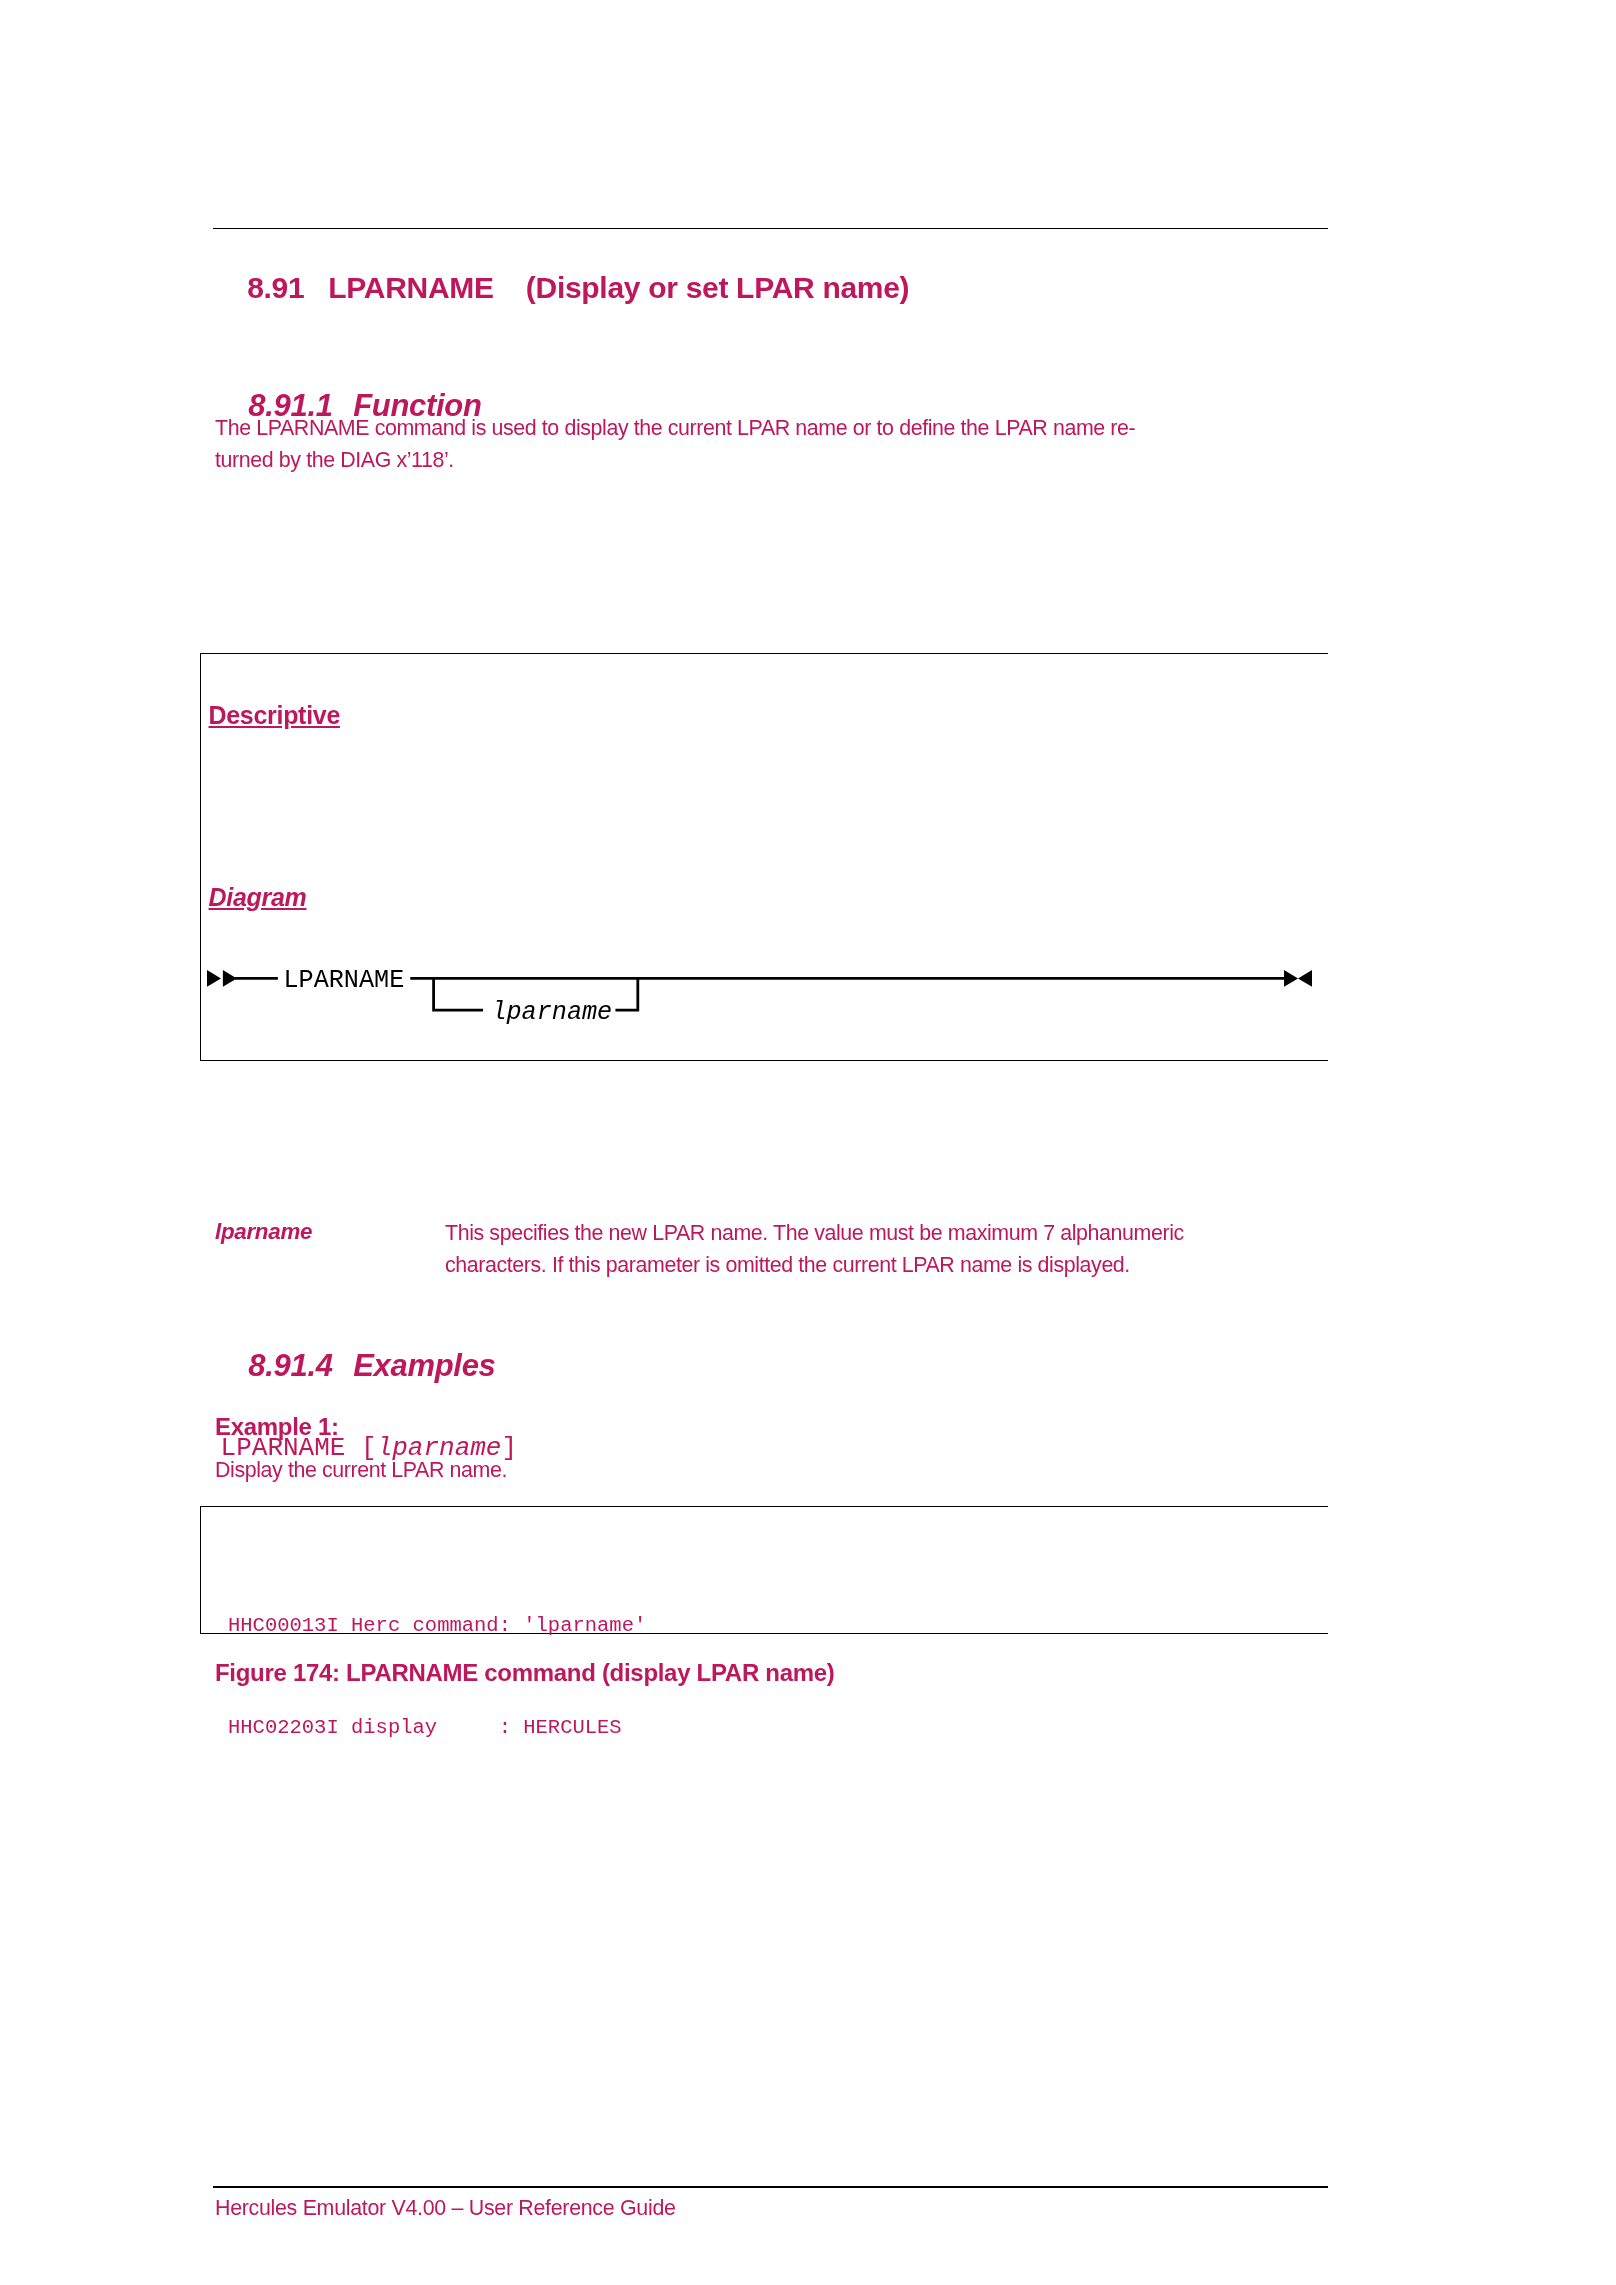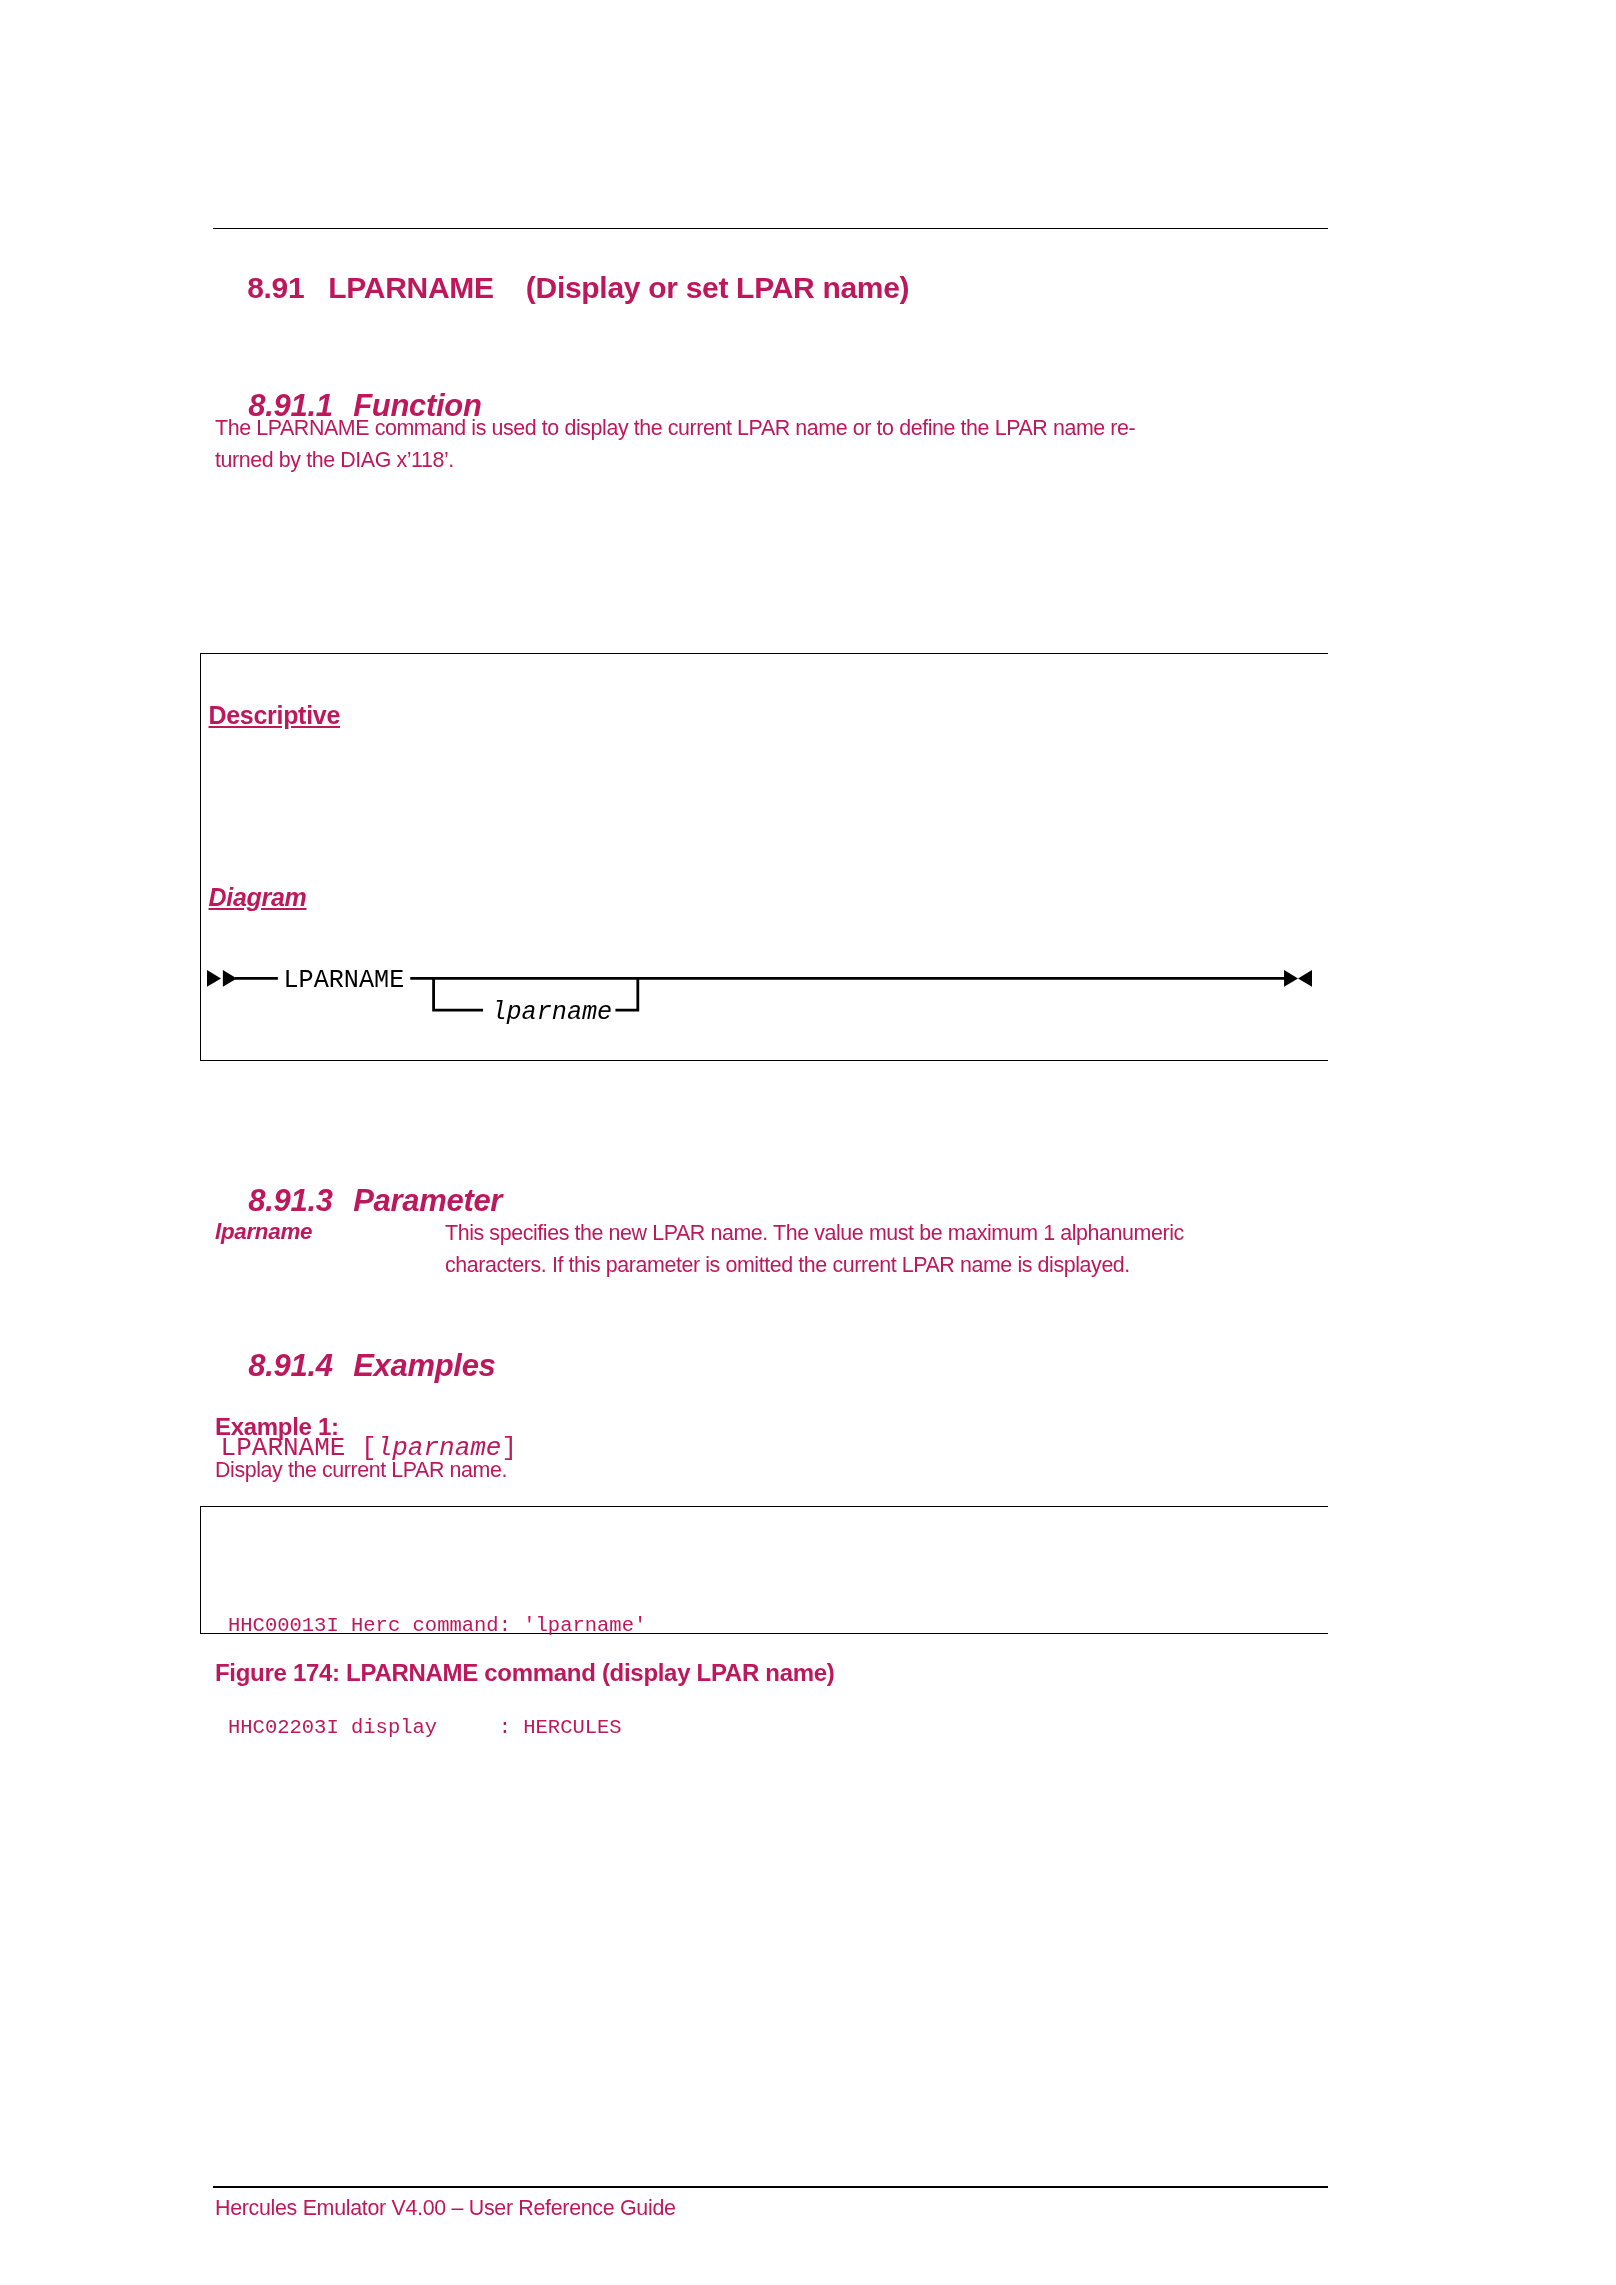--- a/index.html
+++ b/index.html
@@ -102,25 +102,22 @@
 
       <path d="M 243 26 L 243 60 L 296 60" fill="none" stroke="#000" stroke-width="3"></path>
       <text class="pm" x="305" y="69">lparname</text>
       <path d="M 438 60 L 462 60 L 462 26" fill="none" stroke="#000" stroke-width="3"></path>
 
       <polygon points="1155,17 1155,35 1170,26"></polygon>
       <polygon points="1185,17 1185,35 1170,26"></polygon>
     </svg>
   </div>
 
-  <div class="abs h2 h2-parameter">
-    <span class="num">8.91.3</span><span>Parameter</span>
-  </div>
   <div class="abs param-name">lparname</div>
-  <div class="abs body-text param-desc">This specifies the new LPAR name. The value must be maximum 1 alphanumeric
+  <div class="abs body-text param-desc">This specifies the new LPAR name. The value must be maximum 7 alphanumeric
 characters. If this parameter is omitted the current LPAR name is displayed.</div>
 
   <div class="abs h2 h2-examples">
     <span class="num">8.91.4</span><span>Examples</span>
   </div>
   <div class="abs example-label">Example 1:</div>
   <div class="abs example-intro">Display the current LPAR name.</div>
 
   <div class="abs frame console-box">
     <div class="abs mono console-text">

